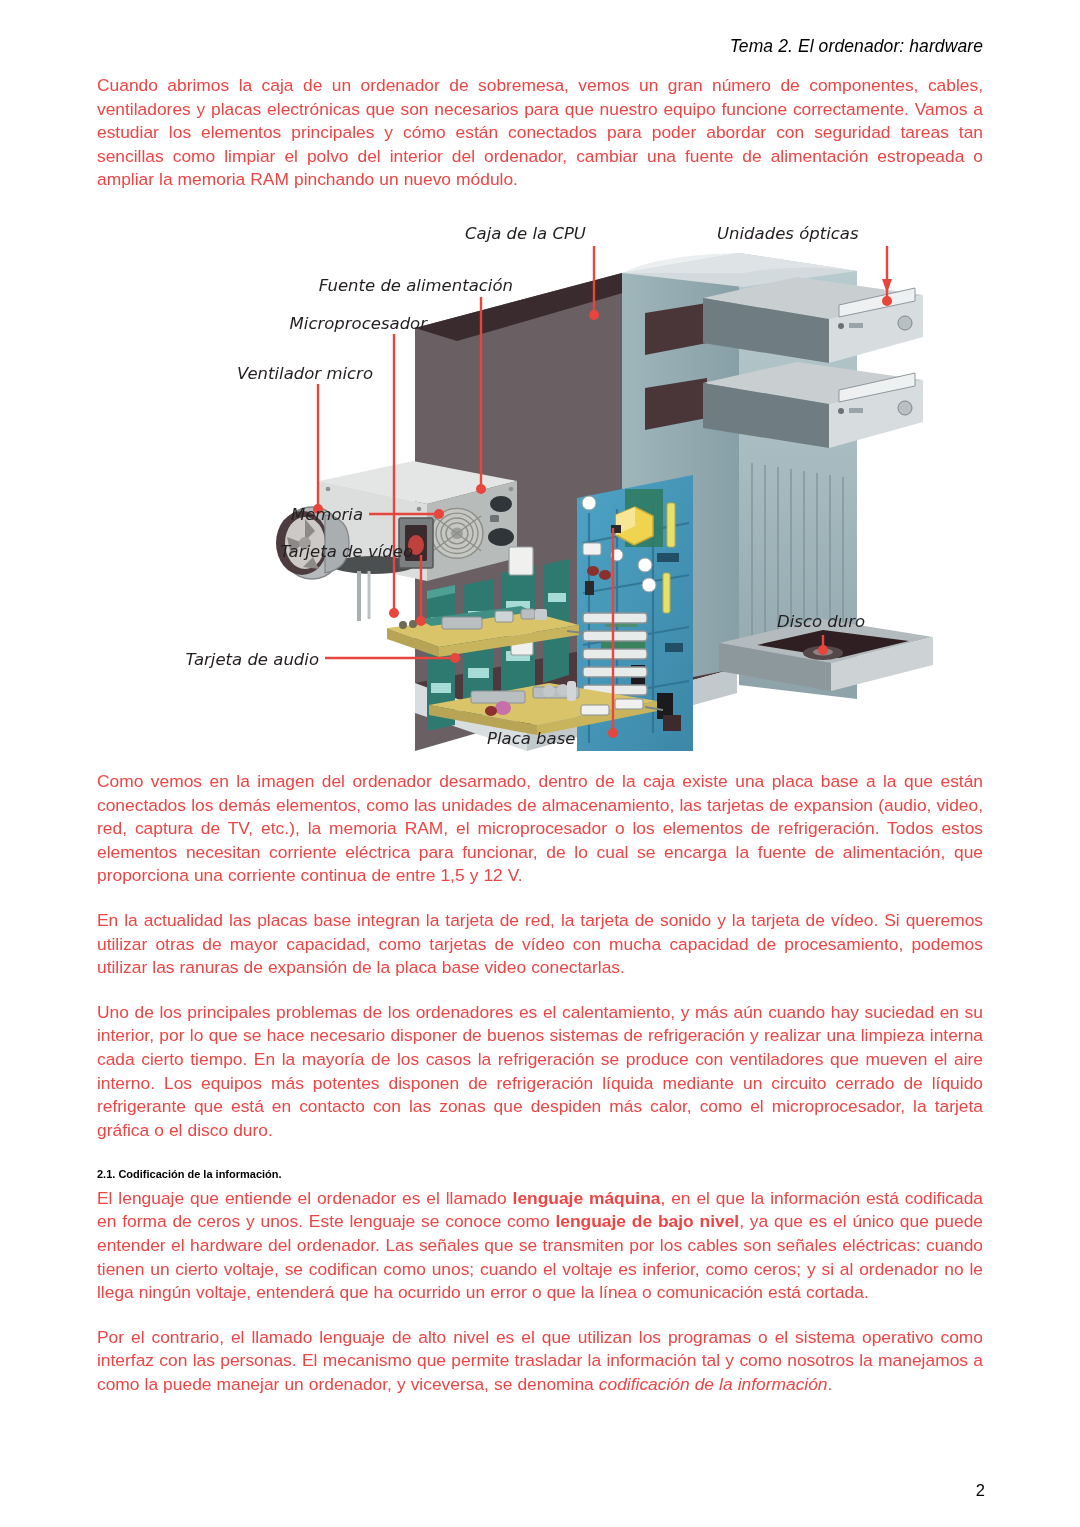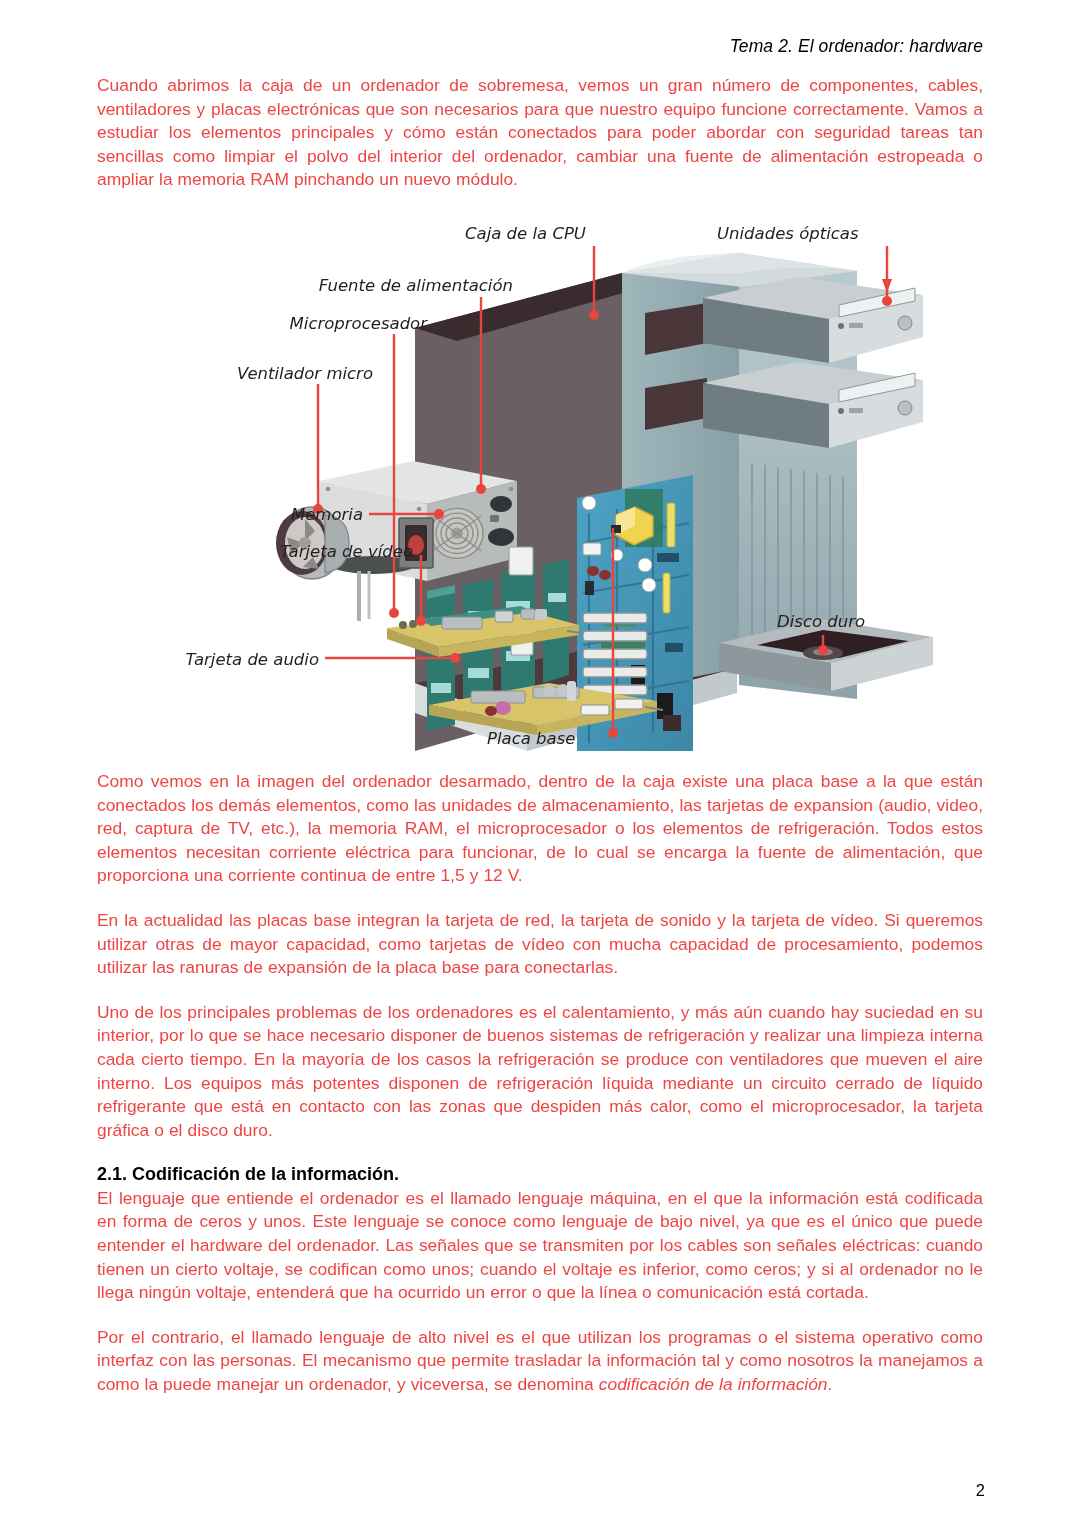--- a/index.html
+++ b/index.html
@@ -39,26 +39,26 @@
     text-align: justify;
     font-size: 17.4px;
     line-height: 23.6px;
     margin: 0 0 21px 0;
     color: #ef4444;
     word-spacing: 0.2px;
   }
   p.para.first { margin-top: 17px; }
   .section-heading {
     font-weight: bold;
-    font-size: 18px;
+    font-size: 11px;
     line-height: 23.6px;
     margin: 0;
     text-align: left;
   }
-  b.bold { font-weight: normal; }
+  b.bold { font-weight: bold; }
   i.ital { font-style: italic; }
 
   
   .figure {
     position: relative;
     width: 886px;
     height: 545px;
     margin: 5px 0 12px 0;
     font-style: italic;
   }
@@ -358,21 +358,21 @@
         <text class="fig-label fig-label-r" x="266" y="307">Memoria</text>
         <text class="fig-label fig-label-r" x="316" y="344">Tarjeta de vídeo</text>
         <text class="fig-label fig-label-r" x="222" y="452">Tarjeta de audio</text>
         <text class="fig-label" x="390" y="531">Placa base</text>
         <text class="fig-label" x="680" y="414">Disco duro</text>
       </svg>
     </div>
 
     <p class="para">Como vemos en la imagen del ordenador desarmado, dentro de la caja existe una placa base a la que están conectados los demás elementos, como las unidades de almacenamiento, las tarjetas de expansion (audio, video, red, captura de TV, etc.), la memoria RAM, el microprocesador o los elementos de refrigeración. Todos estos elementos necesitan corriente eléctrica para funcionar, de lo cual se encarga la fuente de alimentación, que proporciona una corriente continua de entre 1,5 y 12 V.</p>
 
-    <p class="para">En la actualidad las placas base integran la tarjeta de red, la tarjeta de sonido y la tarjeta de vídeo. Si queremos utilizar otras de mayor capacidad, como tarjetas de vídeo con mucha capacidad de procesamiento, podemos utilizar las ranuras de expansión de la placa base para conectarlas.</p>
+    <p class="para">En la actualidad las placas base integran la tarjeta de red, la tarjeta de sonido y la tarjeta de vídeo. Si queremos utilizar otras de mayor capacidad, como tarjetas de vídeo con mucha capacidad de procesamiento, podemos utilizar las ranuras de expansión de la placa base video conectarlas.</p>
 
     <p class="para">Uno de los principales problemas de los ordenadores es el calentamiento, y más aún cuando hay suciedad en su interior, por lo que se hace necesario disponer de buenos sistemas de refrigeración y realizar una limpieza interna cada cierto tiempo. En la mayoría de los casos la refrigeración se produce con ventiladores que mueven el aire interno. Los equipos más potentes disponen de refrigeración líquida mediante un circuito cerrado de líquido refrigerante que está en contacto con las zonas que despiden más calor, como el microprocesador, la tarjeta gráfica o el disco duro.</p>
 
     <p class="section-heading">2.1. Codificación de la información.</p>
 
     <p class="para"><span>El lenguaje que entiende el ordenador es el llamado </span><b class="bold">lenguaje máquina</b><span>, en el que la información está codificada en forma de ceros y unos. Este lenguaje se conoce como </span><b class="bold">lenguaje de bajo nivel</b><span>, ya que es el único que puede entender el hardware del ordenador. Las señales que se transmiten por los cables son señales eléctricas: cuando tienen un cierto voltaje, se codifican como unos; cuando el voltaje es inferior, como ceros; y si al ordenador no le llega ningún voltaje, entenderá que ha ocurrido un error o que la línea o comunicación está cortada.</span></p>
 
     <p class="para"><span>Por el contrario, el llamado lenguaje de alto nivel es el que utilizan los programas o el sistema operativo como interfaz con las personas. El mecanismo que permite trasladar la información tal y como nosotros la manejamos a como la puede manejar un ordenador, y viceversa, se denomina </span><i class="ital">codificación de la información</i><span>.</span></p>
 
   </div>

